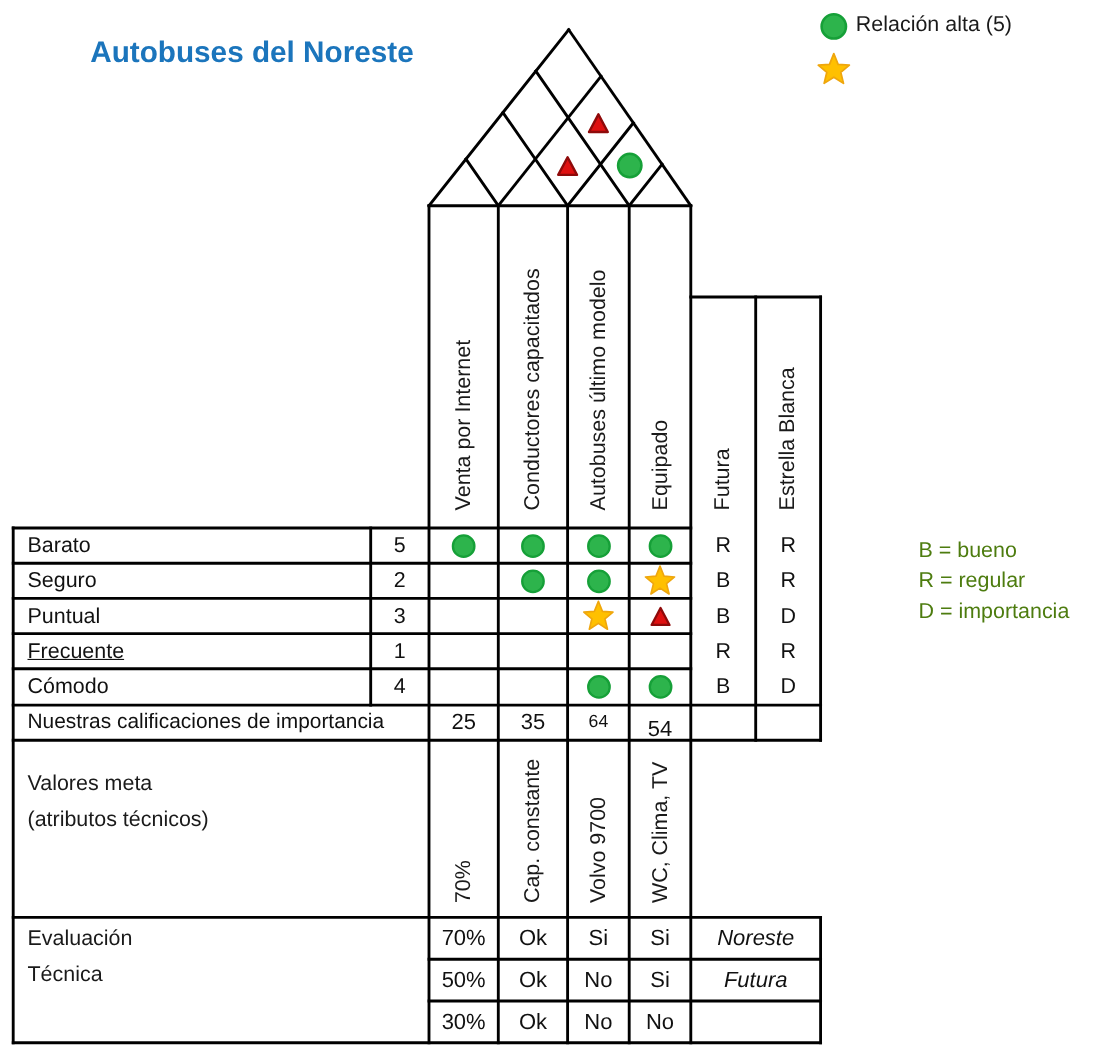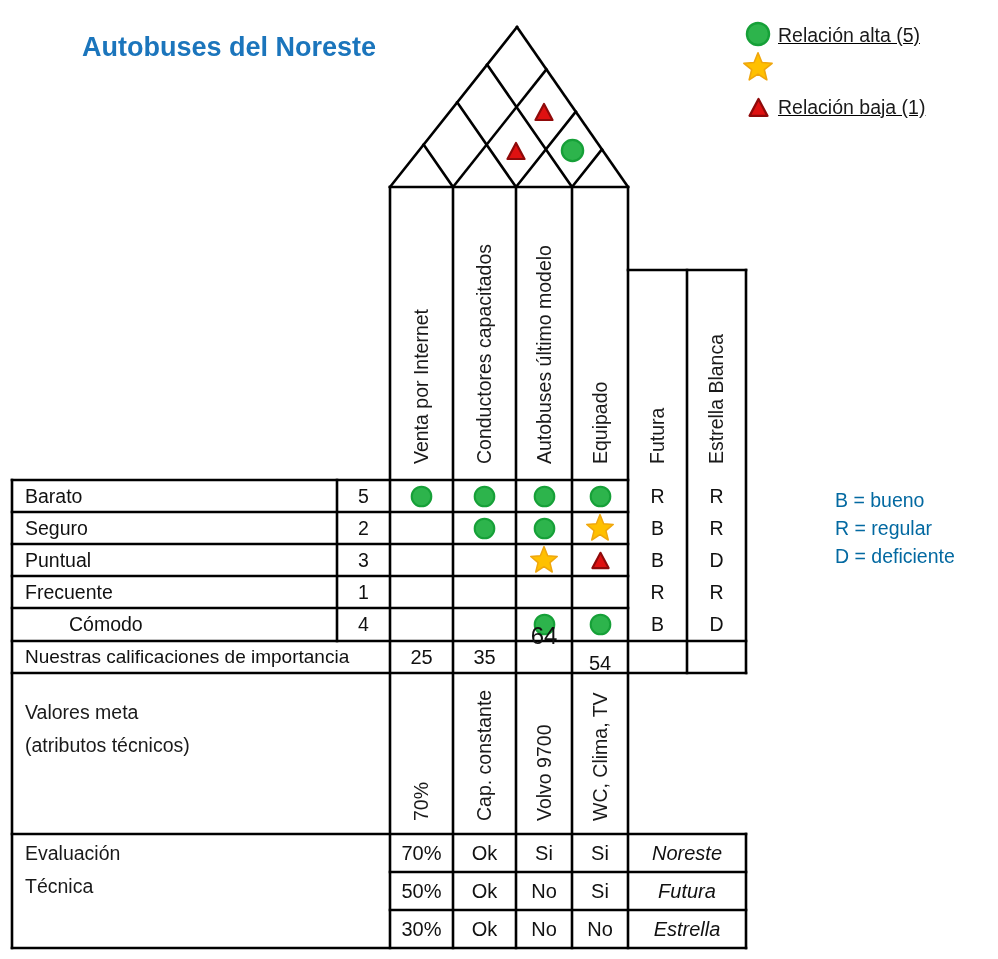--- a/index.html
+++ b/index.html
@@ -2,25 +2,25 @@
 <html><head>
 <meta charset="utf-8">
 <style>
   * { box-sizing: border-box; margin: 0; padding: 0; }
   html, body { background: #ffffff; }
   body { font-family: "Liberation Sans", sans-serif; }
   .page { position: relative; width: 998px; height: 959px; background: #fff; overflow: hidden; }
   .title { position: absolute; left: 82px; top: 28px; width: 300px; 
            font-size: 27px; font-weight: bold; line-height: 38px; }
   .legend { position: absolute; left: 742px; top: 11px; }
-  .legend-item { display: flex; align-items: flex-end; height: 36px; text-decoration: underline; }
+  .legend-item { display: flex; align-items: flex-start; height: 36px; }
   .legend-item .marker { width: 32px; display: flex; align-items: center; justify-content: center; }
   .legend-item .lbl { font-size: 19.5px; color: #1a1a1a; padding-left: 4px; }
   .rating-key { position: absolute; left: 835px; top: 486px; }
-  .rating-key div { font-size: 19.5px; color: #0369a1; line-height: 28px; }
+  .rating-key div { font-size: 19.5px; color: #4d7c0f; line-height: 28px; }
   .cell { position: absolute; display: flex; align-items: center; justify-content: center;
           font-size: 19.5px; color: #111; white-space: nowrap; }
   .left-label { justify-content: flex-start; padding-left: 13px; }
   .italic { font-style: italic; }
   .vtext { position: absolute; transform-origin: 0 0; transform: rotate(-90deg);
            display: flex; align-items: center; font-size: 19.5px; color: #1a1a1a; white-space: nowrap; }
   .sym { position: absolute; display: flex; align-items: center; justify-content: center; }
   .free-label { position: absolute; font-size: 19.5px; color: #1a1a1a; white-space: nowrap; }
 </style>
 </head>
@@ -39,34 +39,26 @@
         </span>
       <span class="lbl">Relación alta (5)</span>
     </div>
     <div class="legend-item">
       <span class="marker">
           <svg width="32" height="32" viewBox="0 0 24 24">
             <path d="M12 1.3 L14.94 8.62 L22.6 9.2 L16.76 14.05 L18.6 21.6 L12 17.35 L5.4 21.6 L7.24 14.05 L1.4 9.2 L9.06 8.62 Z" fill="#ffc000" stroke="#efa60d" stroke-width="1.2" stroke-linejoin="round"></path>
           </svg>
         </span>
     </div>
-    <div class="legend-item">
-      <span class="marker">
-          <svg width="23" height="23" viewBox="0 0 24 24">
-            <path d="M12 3.2 L21.3 20.7 L2.7 20.7 Z" fill="#df1111" stroke="#8f0a0a" stroke-width="2.4" stroke-linejoin="round"></path>
-          </svg>
-        </span>
-      <span class="lbl">Relación baja (1)</span>
-    </div>
   </div>
 
   <div class="rating-key">
     <div>B = bueno</div>
     <div>R = regular</div>
-    <div>D = deficiente</div>
+    <div>D = importancia</div>
   </div>
 
   <div class="cell left-label" style="left:12px;top:641px;width:378px;height:32px;font-size:19px;">Nuestras calificaciones de importancia</div>
 
   <div class="free-label" style="left:25px;top:701px;">Valores meta</div>
   <div class="free-label" style="left:25px;top:734px;">(atributos técnicos)</div>
 
   <div class="free-label" style="left:25px;top:842px;">Evaluación</div>
   <div class="free-label" style="left:25px;top:875px;">Técnica</div>
 
@@ -174,54 +166,53 @@
         <path d="M12 1.3 L14.94 8.62 L22.6 9.2 L16.76 14.05 L18.6 21.6 L12 17.35 L5.4 21.6 L7.24 14.05 L1.4 9.2 L9.06 8.62 Z" fill="#ffc000" stroke="#efa60d" stroke-width="1.2" stroke-linejoin="round"></path>
       </svg>
     </div>
     <div class="sym" style="left:589.5px;top:549.5px;width:21px;height:21px;">
       <svg width="21" height="21" viewBox="0 0 24 24">
         <path d="M12 3.2 L21.3 20.7 L2.7 20.7 Z" fill="#df1111" stroke="#8f0a0a" stroke-width="2.4" stroke-linejoin="round"></path>
       </svg>
     </div>
     <div class="cell " style="left:637.5px;top:544px;width:40px;height:32px;">B</div>
     <div class="cell " style="left:696.5px;top:544px;width:40px;height:32px;">D</div>
-    <div class="cell left-label" style="left:12px;top:576px;width:325px;height:32px;">Frecuente</div>
+    <div class="cell left-label" style="left:12px;top:576px;width:325px;height:32px;text-decoration:underline;">Frecuente</div>
     <div class="cell " style="left:337px;top:576px;width:53px;height:32px;">1</div>
     <div class="cell " style="left:637.5px;top:576px;width:40px;height:32px;">R</div>
     <div class="cell " style="left:696.5px;top:576px;width:40px;height:32px;">R</div>
-    <div class="cell left-label" style="left:12px;top:608px;width:325px;height:32px;margin-left:44px;">Cómodo</div>
+    <div class="cell left-label" style="left:12px;top:608px;width:325px;height:32px;">Cómodo</div>
     <div class="cell " style="left:337px;top:608px;width:53px;height:32px;">4</div>
     <div class="sym" style="left:532.5px;top:613px;width:23px;height:23px;">
       <svg width="23" height="23" viewBox="0 0 24 24">
         <circle cx="12" cy="12" r="10.2" fill="#2db44c" stroke="#16a038" stroke-width="2.2"></circle>
       </svg>
     </div>
     <div class="sym" style="left:588.5px;top:613px;width:23px;height:23px;">
       <svg width="23" height="23" viewBox="0 0 24 24">
         <circle cx="12" cy="12" r="10.2" fill="#2db44c" stroke="#16a038" stroke-width="2.2"></circle>
       </svg>
     </div>
     <div class="cell " style="left:637.5px;top:608px;width:40px;height:32px;">B</div>
     <div class="cell " style="left:696.5px;top:608px;width:40px;height:32px;">D</div>
     <div class="cell " style="left:390px;top:641px;width:63px;height:32px;font-size:20px;">25</div>
     <div class="cell " style="left:453px;top:641px;width:63px;height:32px;font-size:20px;">35</div>
-    <div class="cell " style="left:516px;top:620px;width:56px;height:32px;font-size:24px;">64</div>
+    <div class="cell " style="left:516px;top:641px;width:56px;height:32px;font-size:16px;">64</div>
     <div class="cell " style="left:572px;top:641px;width:56px;height:44px;font-size:20px;">54</div>
     <div class="vtext" style="left:390px;top:829px;width:150px;height:63px;padding-left:8px;">70%</div>
     <div class="vtext" style="left:453px;top:829px;width:150px;height:63px;padding-left:8px;">Cap. constante</div>
     <div class="vtext" style="left:516px;top:829px;width:150px;height:56px;padding-left:8px;">Volvo 9700</div>
     <div class="vtext" style="left:572px;top:829px;width:150px;height:56px;padding-left:8px;">WC, Clima, TV</div>
     <div class="cell " style="left:390px;top:834px;width:63px;height:38px;font-size:20px;">70%</div>
     <div class="cell " style="left:453px;top:834px;width:63px;height:38px;font-size:20px;">Ok</div>
     <div class="cell " style="left:516px;top:834px;width:56px;height:38px;font-size:20px;">Si</div>
     <div class="cell " style="left:572px;top:834px;width:56px;height:38px;font-size:20px;">Si</div>
     <div class="cell italic" style="left:628px;top:834px;width:118px;height:38px;font-size:20px;">Noreste</div>
     <div class="cell " style="left:390px;top:872px;width:63px;height:38px;font-size:20px;">50%</div>
     <div class="cell " style="left:453px;top:872px;width:63px;height:38px;font-size:20px;">Ok</div>
     <div class="cell " style="left:516px;top:872px;width:56px;height:38px;font-size:20px;">No</div>
     <div class="cell " style="left:572px;top:872px;width:56px;height:38px;font-size:20px;">Si</div>
     <div class="cell italic" style="left:628px;top:872px;width:118px;height:38px;font-size:20px;">Futura</div>
     <div class="cell " style="left:390px;top:910px;width:63px;height:38px;font-size:20px;">30%</div>
     <div class="cell " style="left:453px;top:910px;width:63px;height:38px;font-size:20px;">Ok</div>
     <div class="cell " style="left:516px;top:910px;width:56px;height:38px;font-size:20px;">No</div>
     <div class="cell " style="left:572px;top:910px;width:56px;height:38px;font-size:20px;">No</div>
-    <div class="cell italic" style="left:628px;top:910px;width:118px;height:38px;font-size:20px;">Estrella</div>
   </div>
 
 </body></html>

